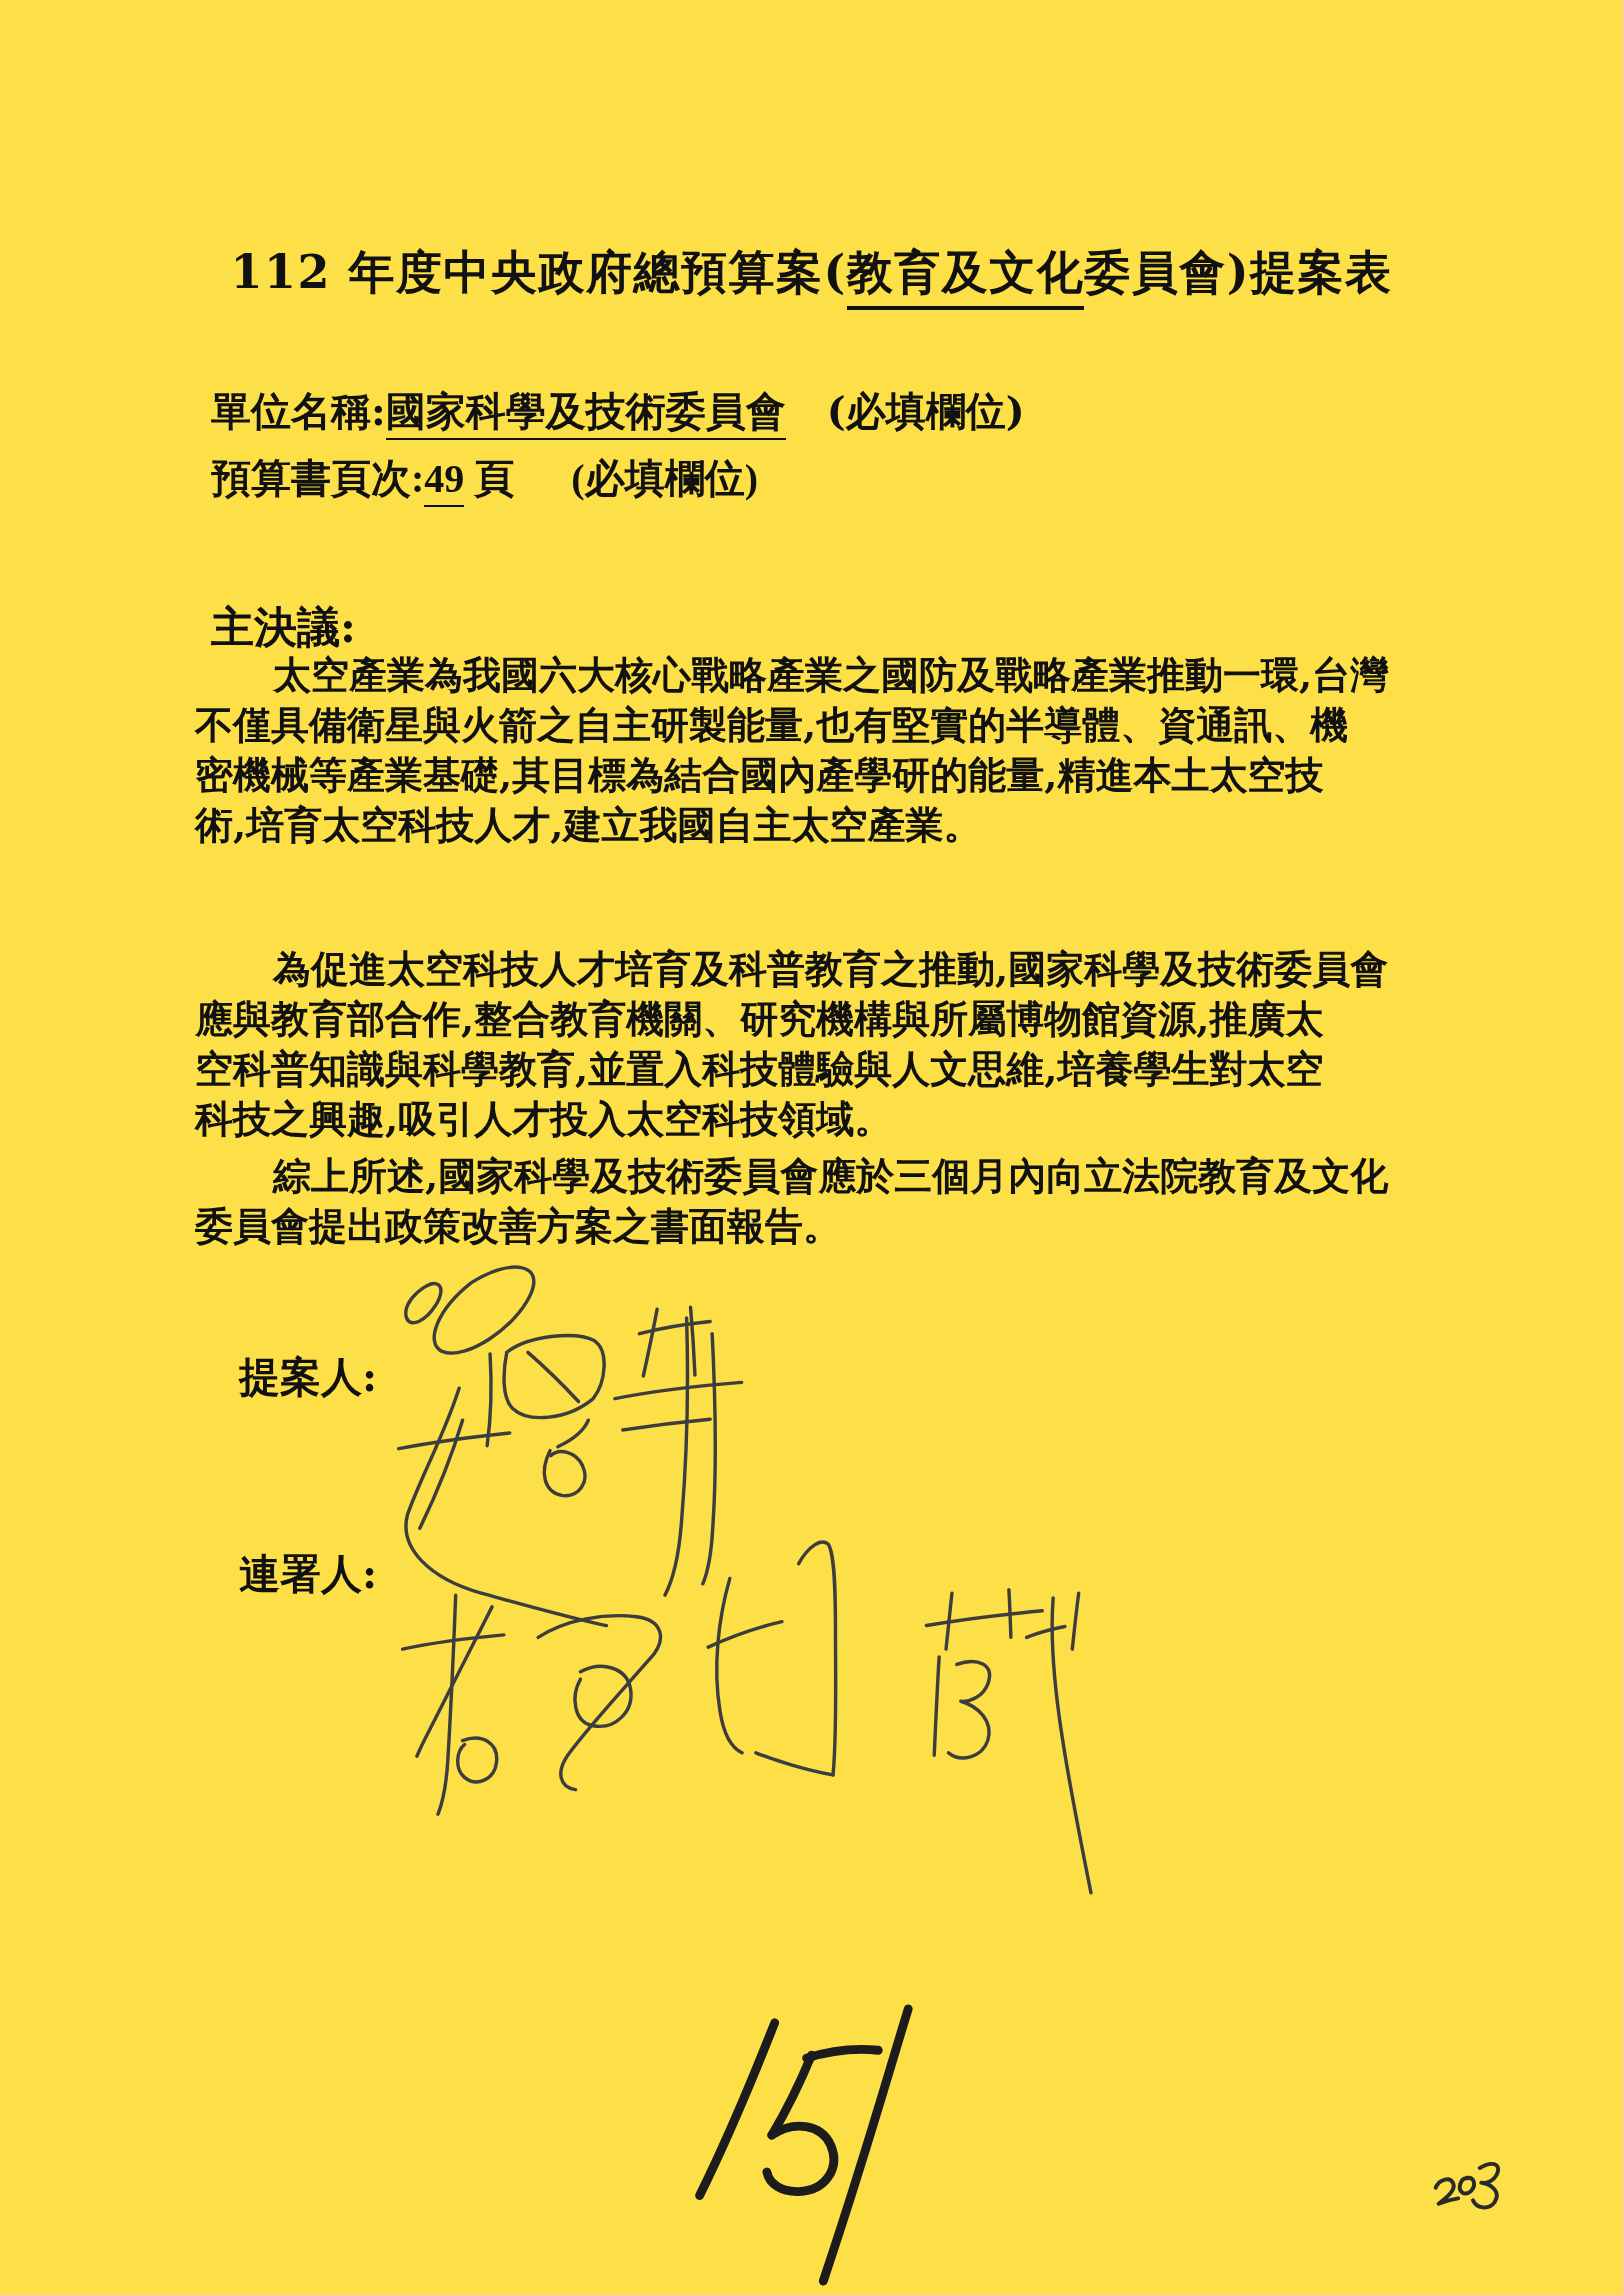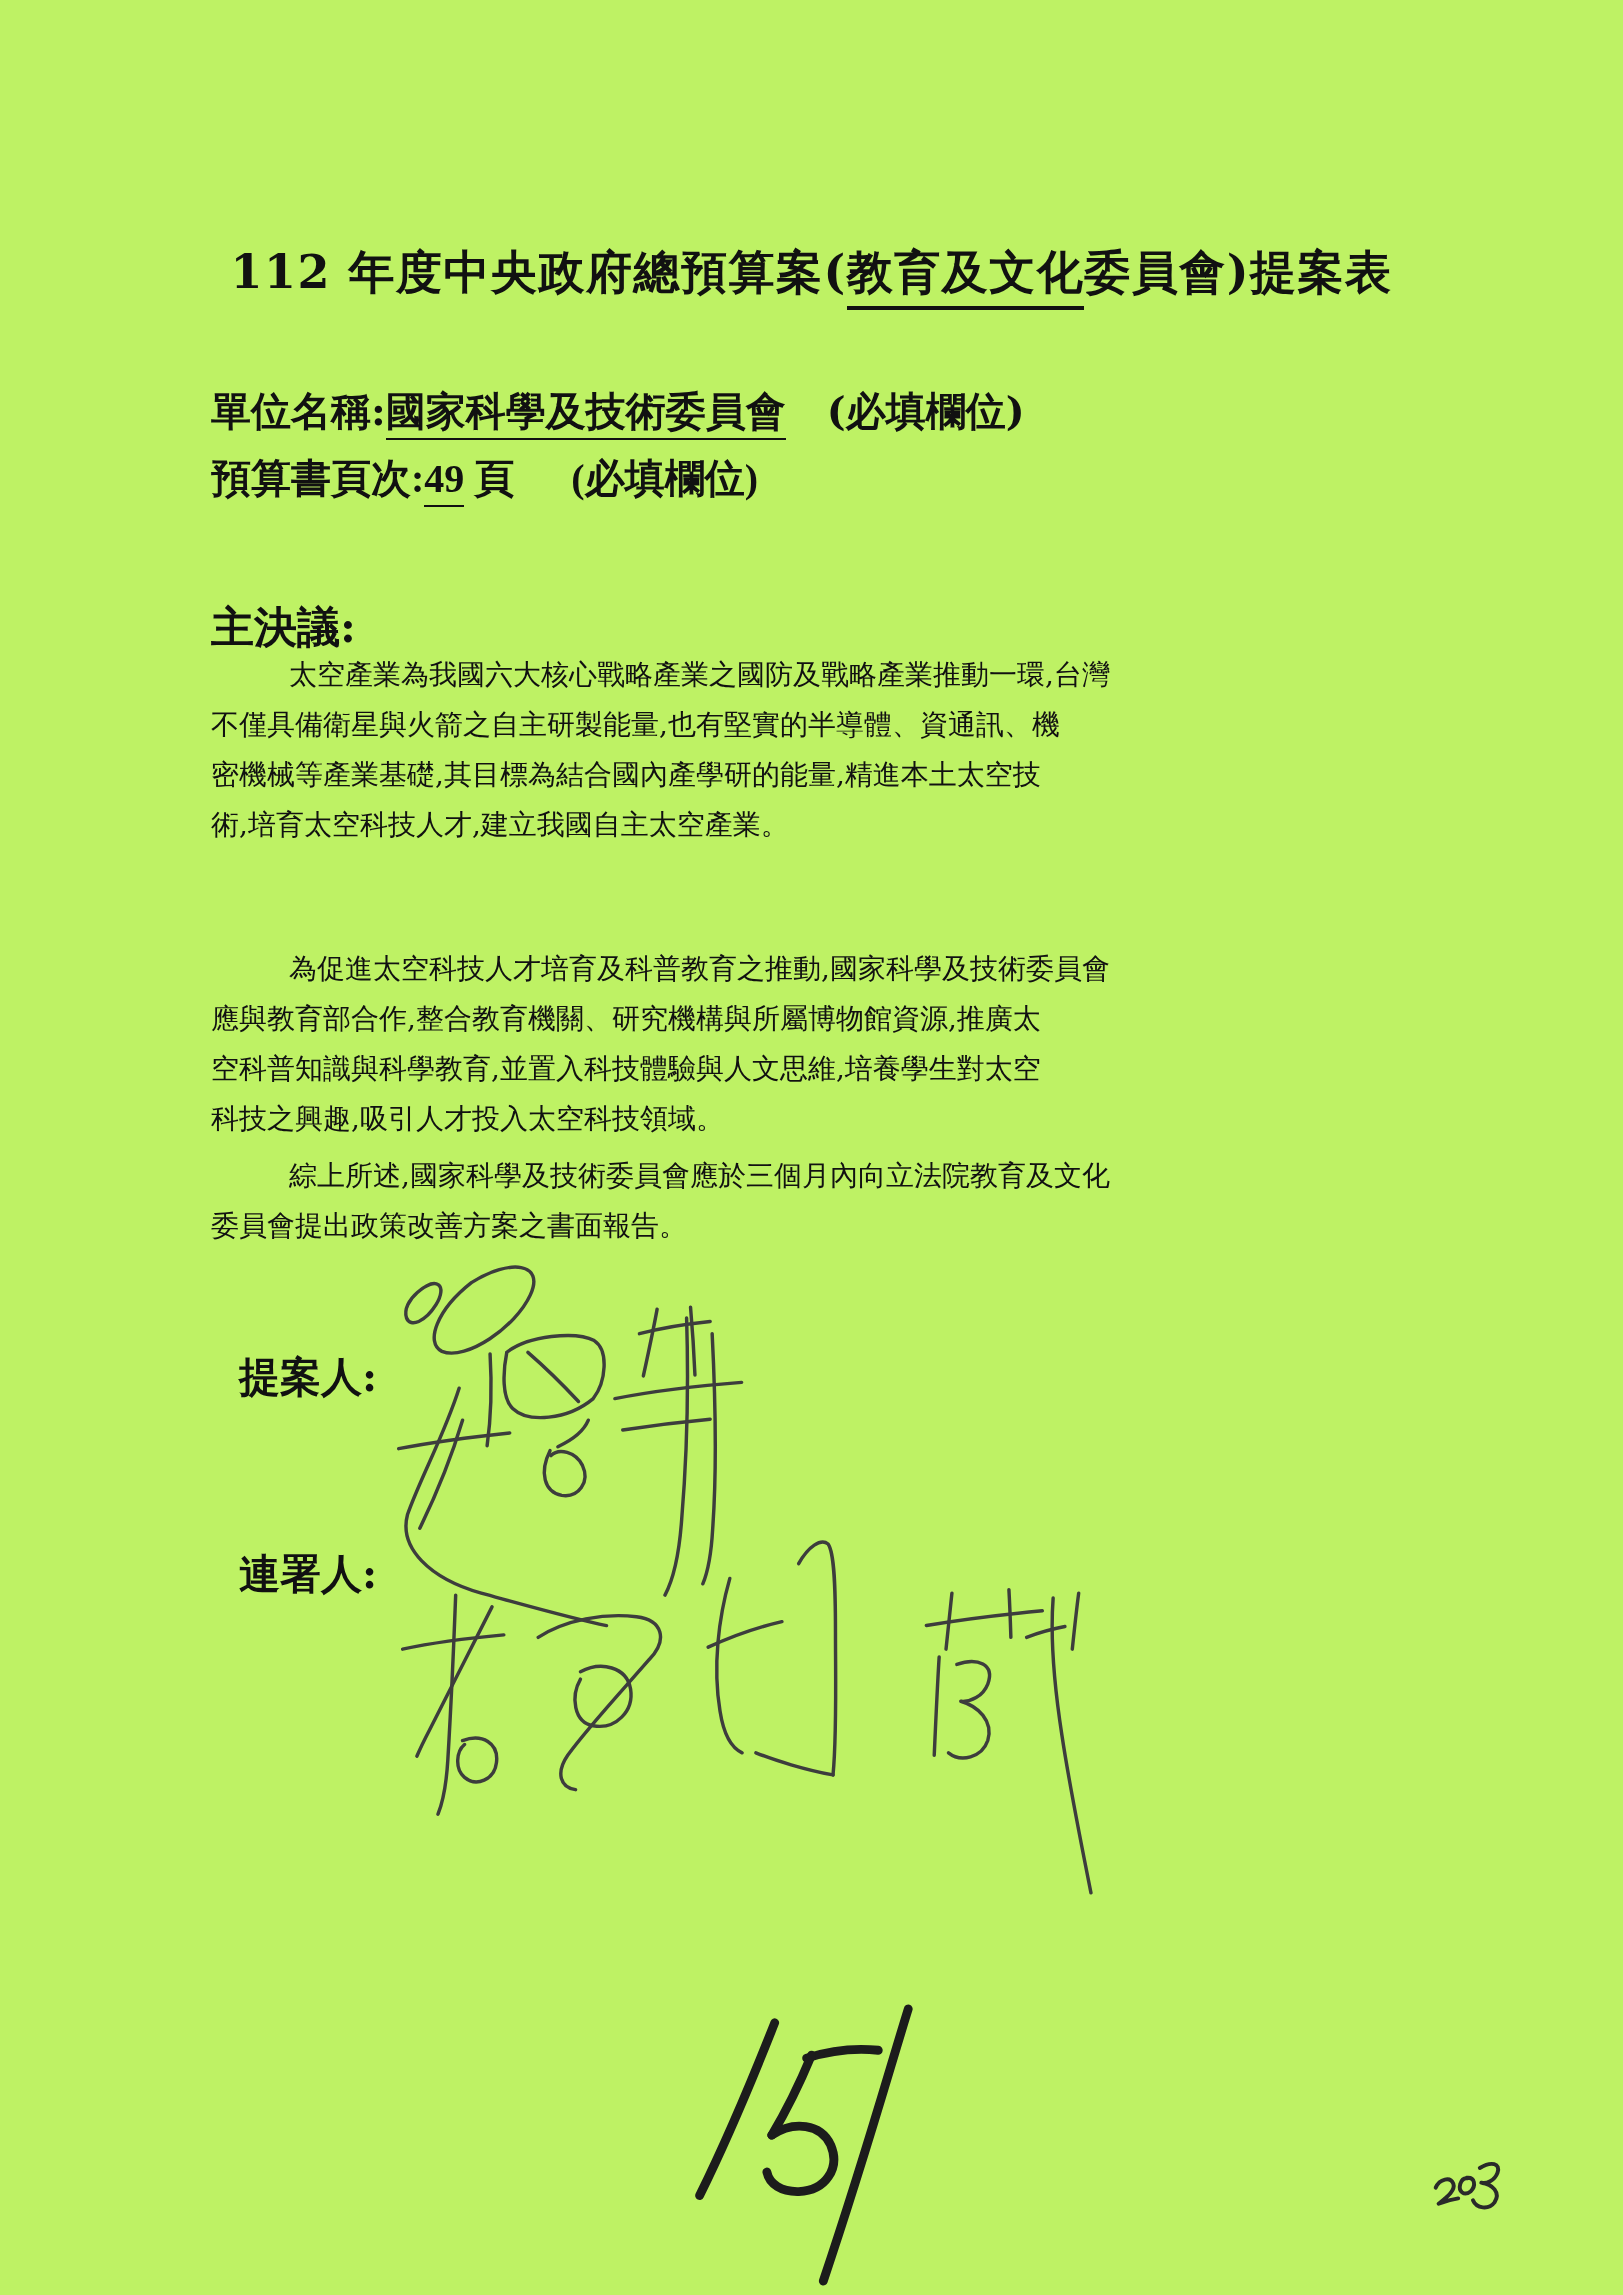--- a/index.html
+++ b/index.html
@@ -1,19 +1,19 @@
 <!DOCTYPE html>
 <html style="font-size:7.9px"><head>
 <meta charset="utf-8">
 <style>
   html,body{margin:0;padding:0;background:#9a9a9a;}
   #page{
     position:relative;
     width:1623px;height:2295px;
-    background:#bef264;
+    background:#fde047;
     overflow:hidden;
     font-family:"DejaVu Serif","Liberation Serif",serif;
     color:#111;
   }
   .abs{position:absolute;}
   
   #title{
     left:0;right:0;top:242px;
     text-align:center;
     font-size:46px;font-weight:bold;letter-spacing:1.5px;
@@ -23,21 +23,21 @@
   
   .fieldrow{left:211px;font-size:40px;font-weight:bold;white-space:pre;}
   #row-unit{top:368px;margin-top:16px;}
   #row-page{top:451px;font-family:Liberation Serif, serif;}
   .u-val{border-bottom:2.9px solid #111;padding-bottom:3.9px;font-weight:bold;}
   .req-note{font-weight:bold;}
   #row-unit .req-note{margin-left:41px;}
   #row-page .req-note{margin-left:57px;}
   
   #resolution-label{left:211px;top:552px;font-size:43px;font-weight:bold;margin-top:47px;}
-  .para{left:211px;width:1219px;font-size:28px;line-height:50px;font-weight:400;}
+  .para{left:195px;width:1219px;font-size:38px;line-height:50px;font-weight:700;}
   #para1{top:650px;}
   #para2{top:900px;margin-top:44px;}
   #para3{top:1151px;}
   .doc-line{white-space:pre;}
   .doc-line.indent{padding-left:78px;}
   
   .signlabel{left:211px;font-size:41px;font-weight:bold;white-space:pre;margin-left:28px;}
   #proposer-label{top:1350px;}
   #cosigner-label{top:1547px;}
   

